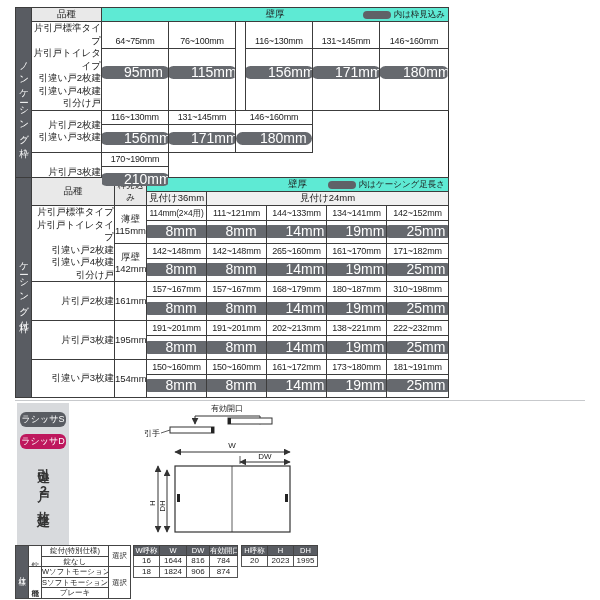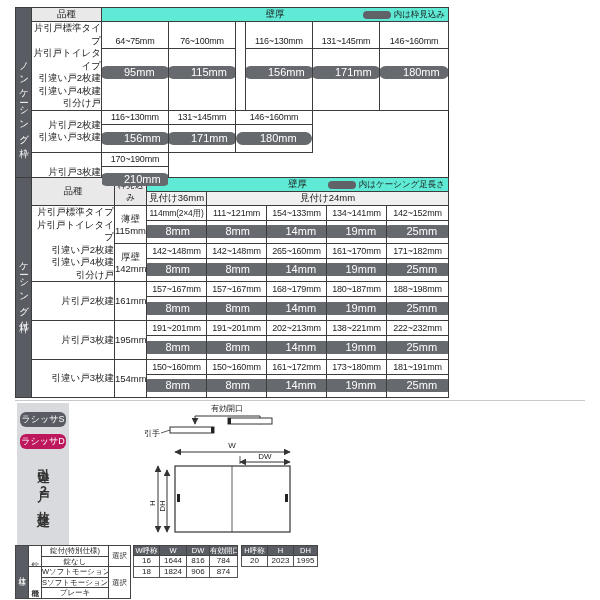--- a/index.html
+++ b/index.html
@@ -25,21 +25,21 @@
   td.mikomi{white-space:pre-line;text-align:center;line-height:1.25;font-size:9.5px;}
   th.m36,th.m24{background:#f0f0f0;text-align:center;font-size:9px;height:12px;}
   .rng{height:13px;line-height:13px;text-align:center;font-size:9px;letter-spacing:-0.2px;
        border-bottom:1px solid #3c3c3c;white-space:nowrap;}
   .dim{position:relative;display:flex;align-items:center;justify-content:center;
        background:linear-gradient(#222,#222) center/calc(100% - 8px) 1.4px no-repeat;}
   .dim::before{content:"";position:absolute;left:1px;top:50%;transform:translateY(-50%);
        border-top:3px solid transparent;border-bottom:3px solid transparent;border-right:5px solid #222;}
   .dim::after{content:"";position:absolute;right:1px;top:50%;transform:translateY(-50%);
        border-top:3px solid transparent;border-bottom:3px solid transparent;border-left:5px solid #222;}
-  .pill{position:relative;z-index:1;background:#66696e;color:#fff;font-size:11px;height:13px;
+  .pill{position:relative;z-index:1;background:#66696e;color:#fff;font-size:14px;height:13px;
        line-height:13px;border-radius:7px;padding:0 24px;min-width:22px;text-align:center;white-space:nowrap;}
   tr.rA .dim{height:48px;} tr.rB .dim{height:27px;} tr.rC .dim{height:25px;}
   table.t2 tr.d .dim{height:22px;}
 
   
   .hdiv{left:15px;top:400px;width:570px;height:1px;background:#c7c9cc;}
   .sidebar{left:17px;top:403px;width:52px;height:142px;background:#d8dadd;
        display:flex;flex-direction:column;align-items:center;}
   .badge{width:46px;text-align:center;color:#fff;font-size:9px;line-height:15px;height:15px;
        border-radius:6px;}
@@ -209,21 +209,21 @@
             <span class="pill">8mm</span>
           </div>
         </td>
     <td>
           <div class="rng">111~121mm</div>
           <div class="dim">
             <span class="pill">8mm</span>
           </div>
         </td>
     <td>
-          <div class="rng">154~133mm</div>
+          <div class="rng">144~133mm</div>
           <div class="dim">
             <span class="pill">14mm</span>
           </div>
         </td>
     <td>
           <div class="rng">134~141mm</div>
           <div class="dim">
             <span class="pill">19mm</span>
           </div>
         </td>
@@ -289,21 +289,21 @@
             <span class="pill">14mm</span>
           </div>
         </td>
     <td>
           <div class="rng">180~187mm</div>
           <div class="dim">
             <span class="pill">19mm</span>
           </div>
         </td>
     <td>
-          <div class="rng">188~198mm</div>
+          <div class="rng">310~198mm</div>
           <div class="dim">
             <span class="pill">25mm</span>
           </div>
         </td>
   </tr>
   <tr class="d" style="height:39px">
     <td class="types">片引戸3枚建</td>
     <td class="mikomi">195mm</td>
     <td>
           <div class="rng">191~201mm</div>

